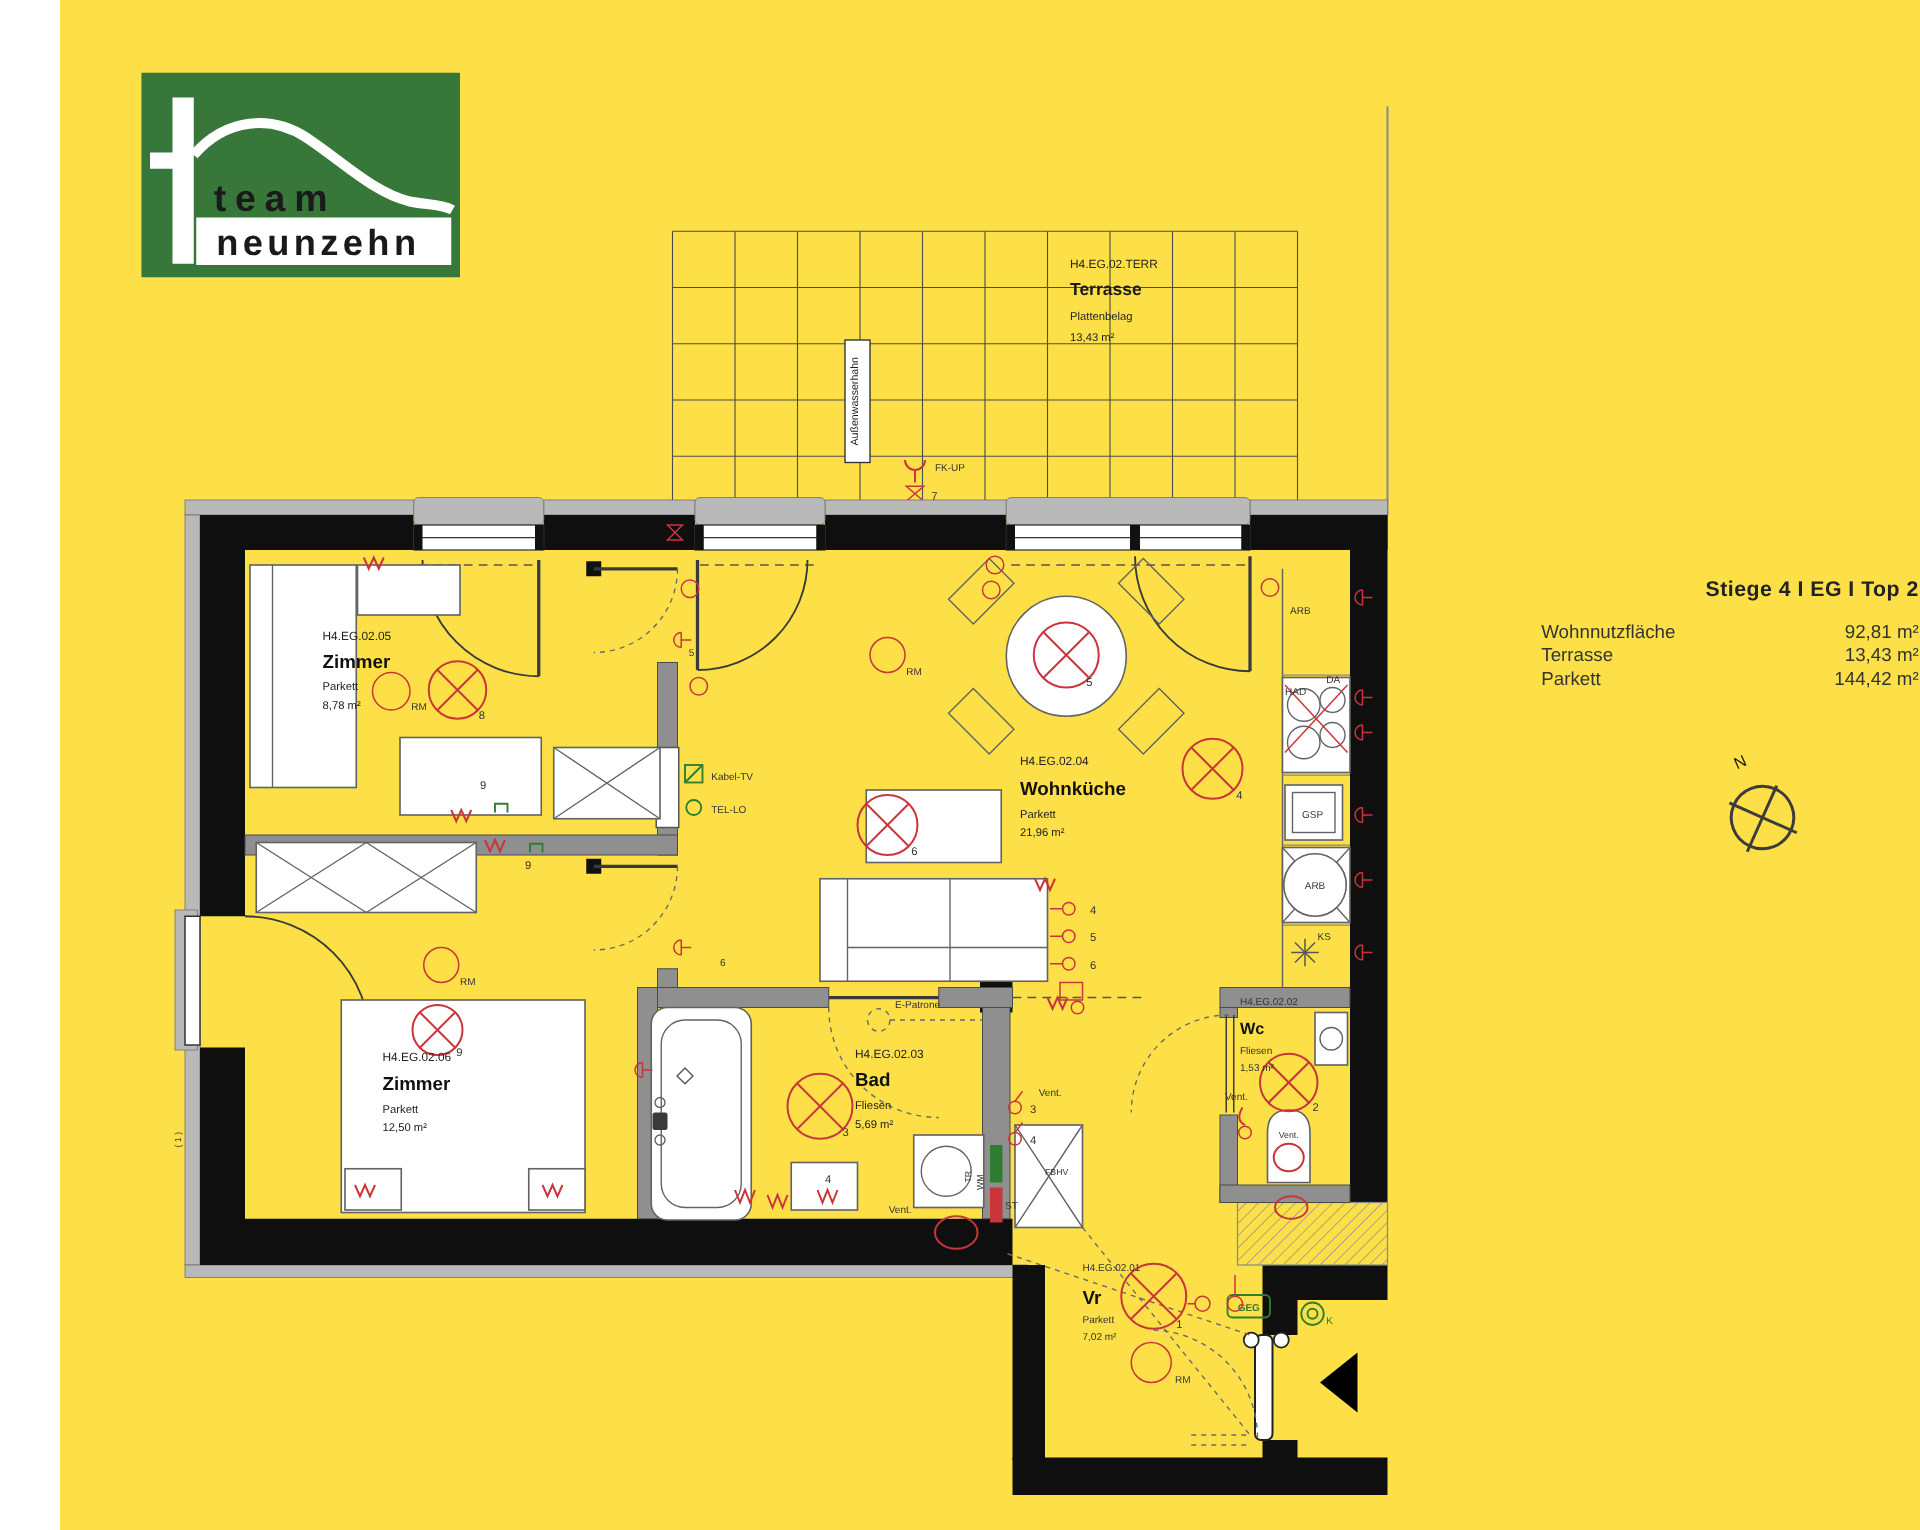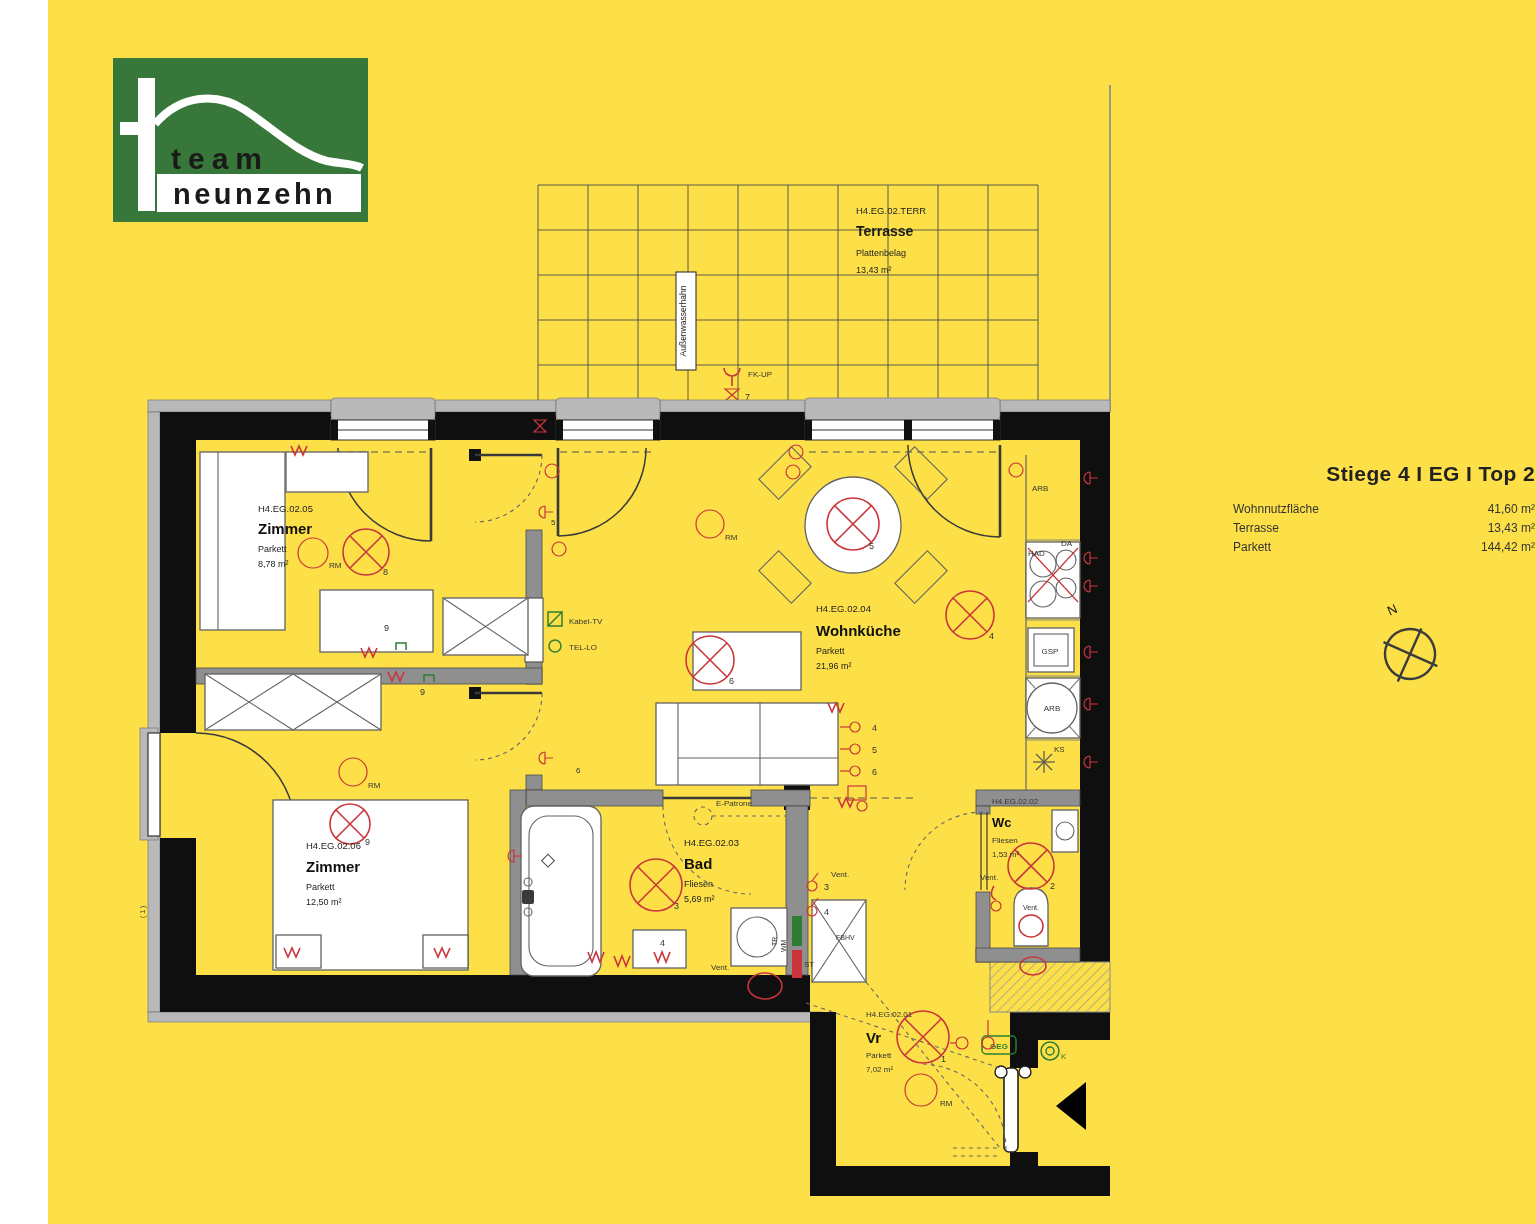--- a/index.html
+++ b/index.html
@@ -1,22 +1,22 @@
 <!DOCTYPE html>
 <html><head>
 <meta charset="utf-8">
 <style>
   html,body{margin:0;padding:0;background:#fff;}
   #canvas{position:relative;width:1536px;height:1224px;background:#fde047;overflow:hidden;
           font-family:"Liberation Sans",sans-serif;margin-left:48px;}
   #logo{position:absolute;left:65px;top:58px;}
   #infopanel{position:absolute;left:1185px;top:462px;width:302px;}
-  .ip-title{font-size:21px;font-weight:bold;text-align:right;color:#222;letter-spacing:.4px;}
+  .ip-title{font-size:17px;font-weight:bold;text-align:right;color:#222;letter-spacing:.4px;}
   .ip-rows{margin-top:14px;}
-  .ip-row{display:flex;justify-content:space-between;font-size:12px;color:#333;line-height:19px;}
+  .ip-row{display:flex;justify-content:space-between;font-size:15px;color:#333;line-height:19px;}
   #plan{position:absolute;left:0;top:0;}
   #compass{position:absolute;left:1320px;top:598px;}
   svg text{font-family:"Liberation Sans",sans-serif;fill:#1a1a1a;}
   .wall{fill:#0f0f0f;stroke:none;}
   .gband{fill:#b9b9b9;stroke:#777;stroke-width:.7;}
   .gwall{fill:#8f8f8f;stroke:#4a4a4a;stroke-width:.8;}
   .furn{fill:#fff;stroke:#636363;stroke-width:1.3;}
   .furn2{fill:none;stroke:#636363;stroke-width:1.1;}
   .grid line{stroke:#4c4c4c;stroke-width:.9;}
   .door{stroke:#3a3a3a;fill:none;stroke-width:1.5;}
@@ -48,21 +48,21 @@
     <rect x="7" y="64" width="22" height="13" fill="#fff"></rect>
     <text x="58" y="111" font-size="30" font-weight="bold" letter-spacing="7" fill="#fff">team</text>
     <text x="60" y="146" font-size="29" font-weight="bold" letter-spacing="3.5" fill="#37783a">neunzehn</text>
   </svg>
 
   <div id="infopanel">
     <div class="ip-title">Stiege 4 I  EG  I  Top 2</div>
     <div class="ip-rows">
       <div class="ip-row">
         <span>Wohnnutzfläche</span>
-        <span>41,60 m²</span>
+        <span>92,81 m²</span>
       </div>
       <div class="ip-row">
         <span>Terrasse</span>
         <span>13,43 m²</span>
       </div>
       <div class="ip-row">
         <span>Parkett</span>
         <span>144,42 m²</span>
       </div>
     </div>

